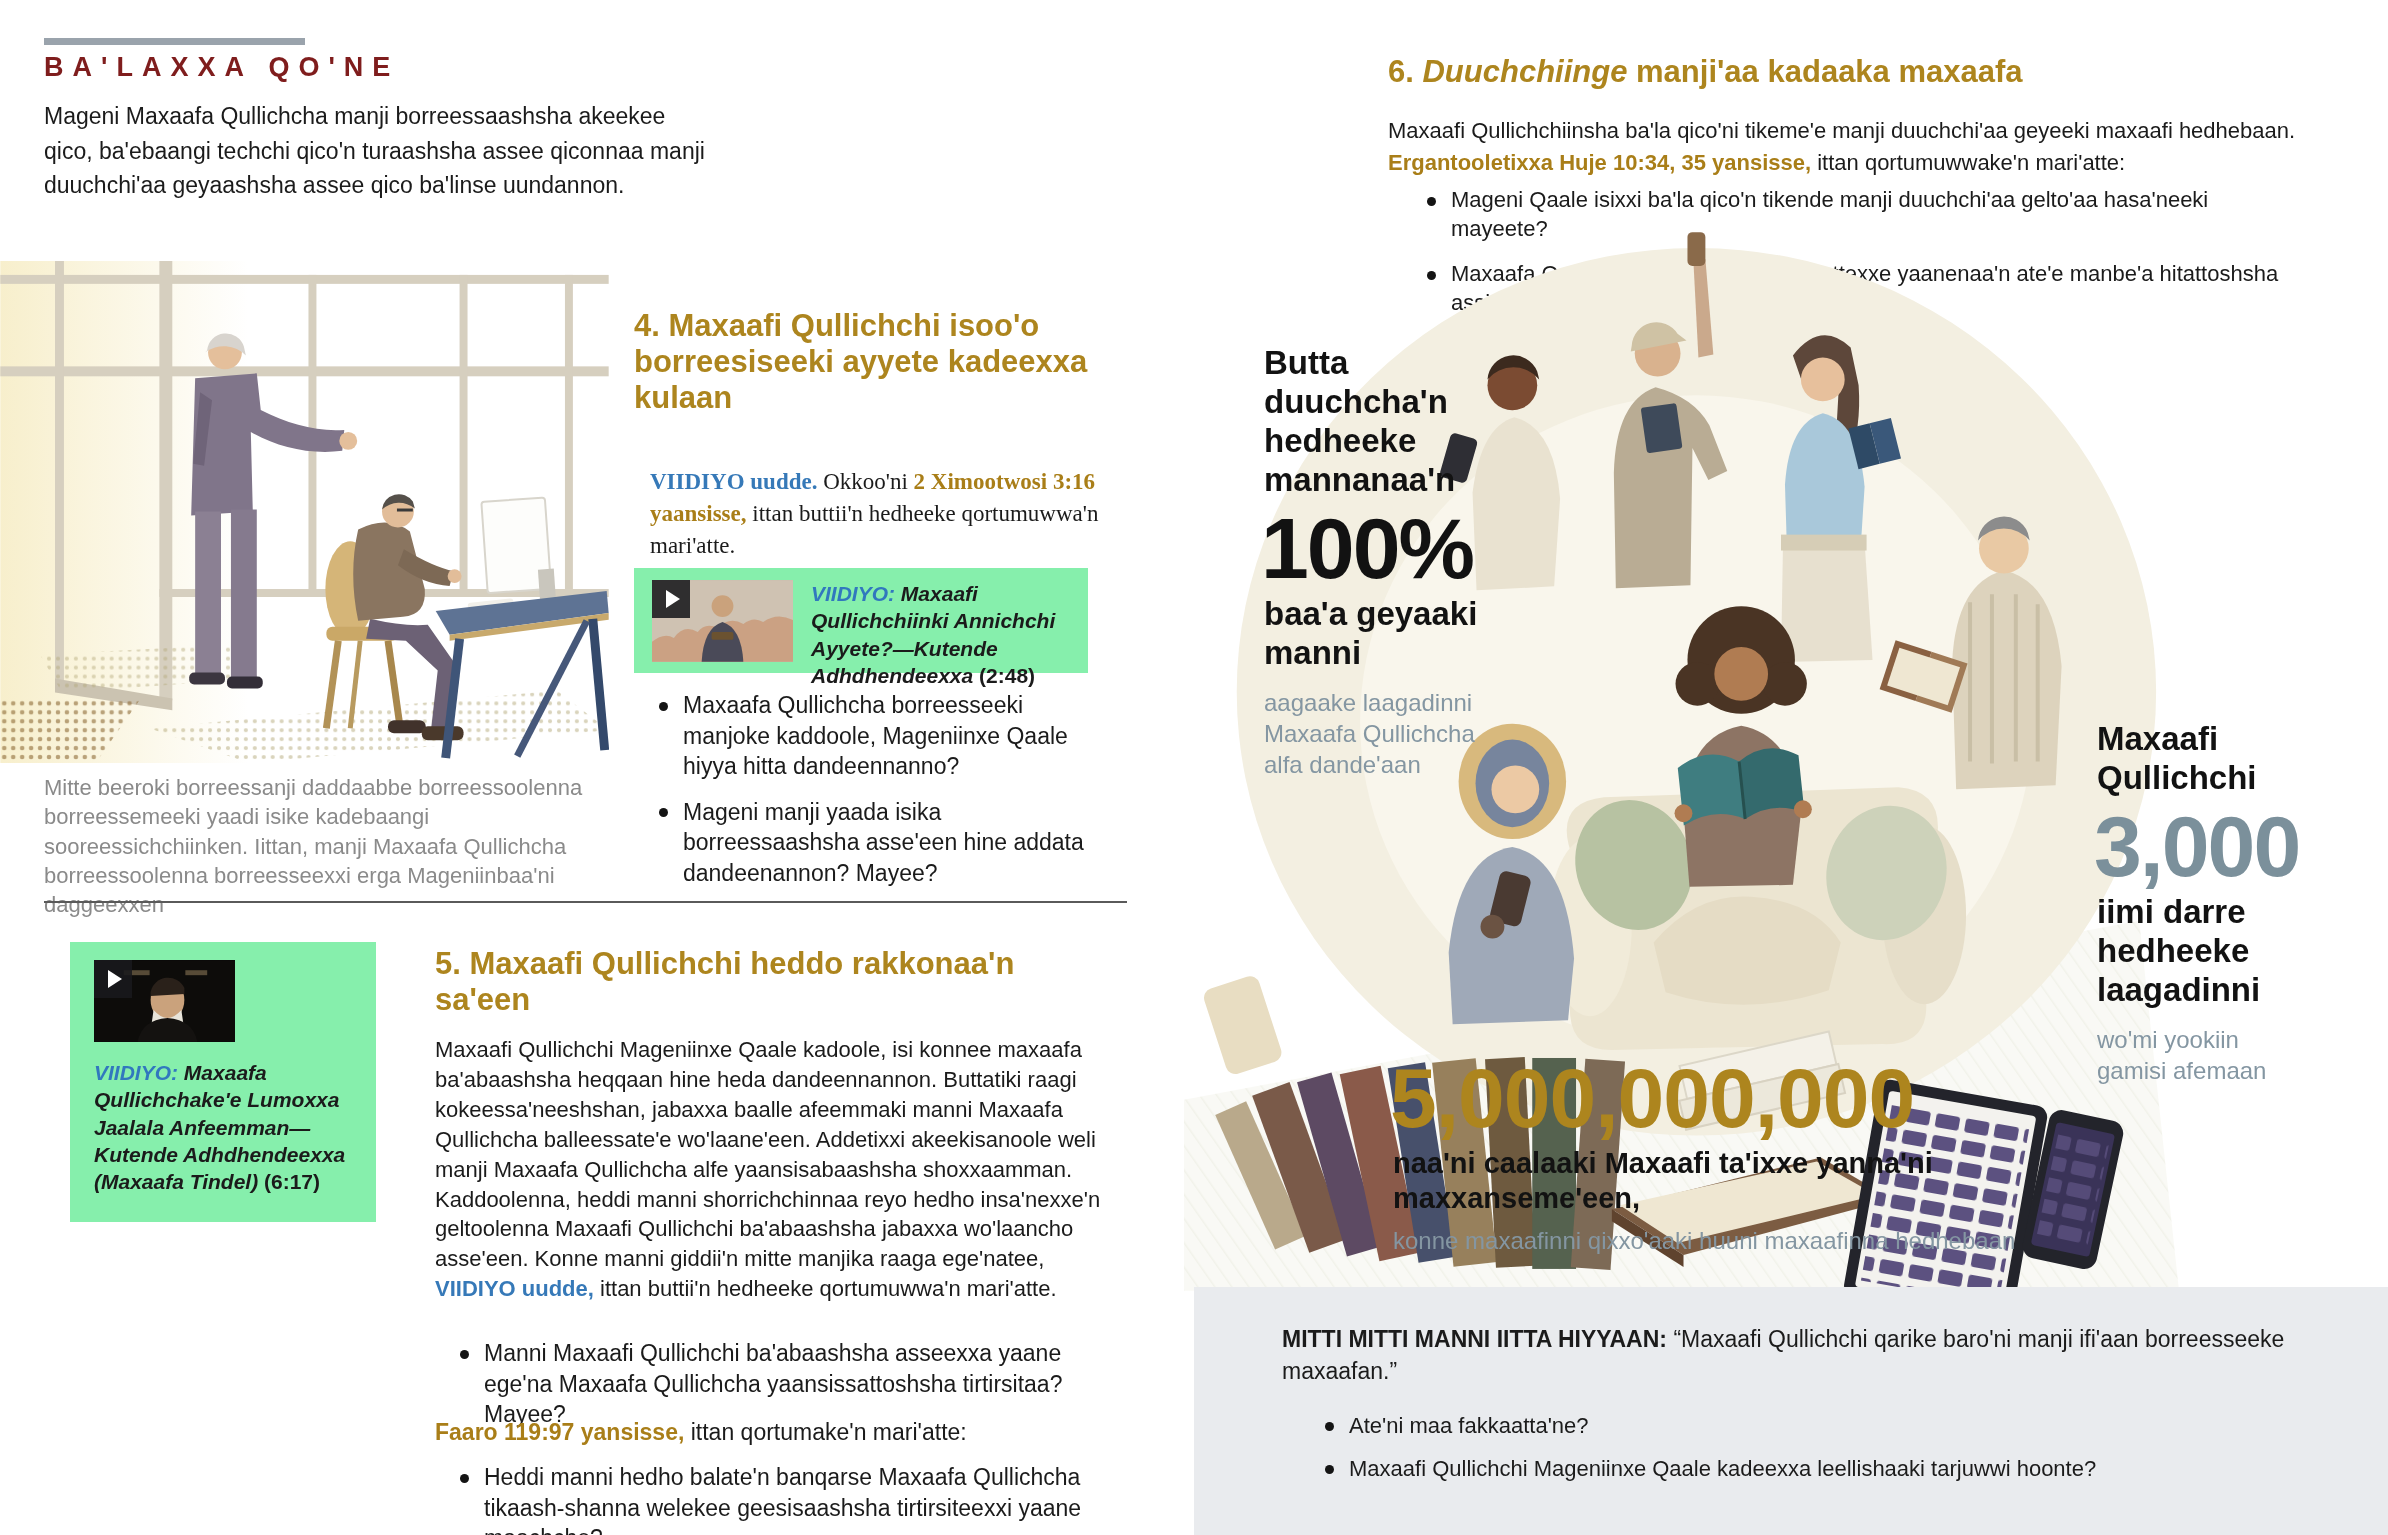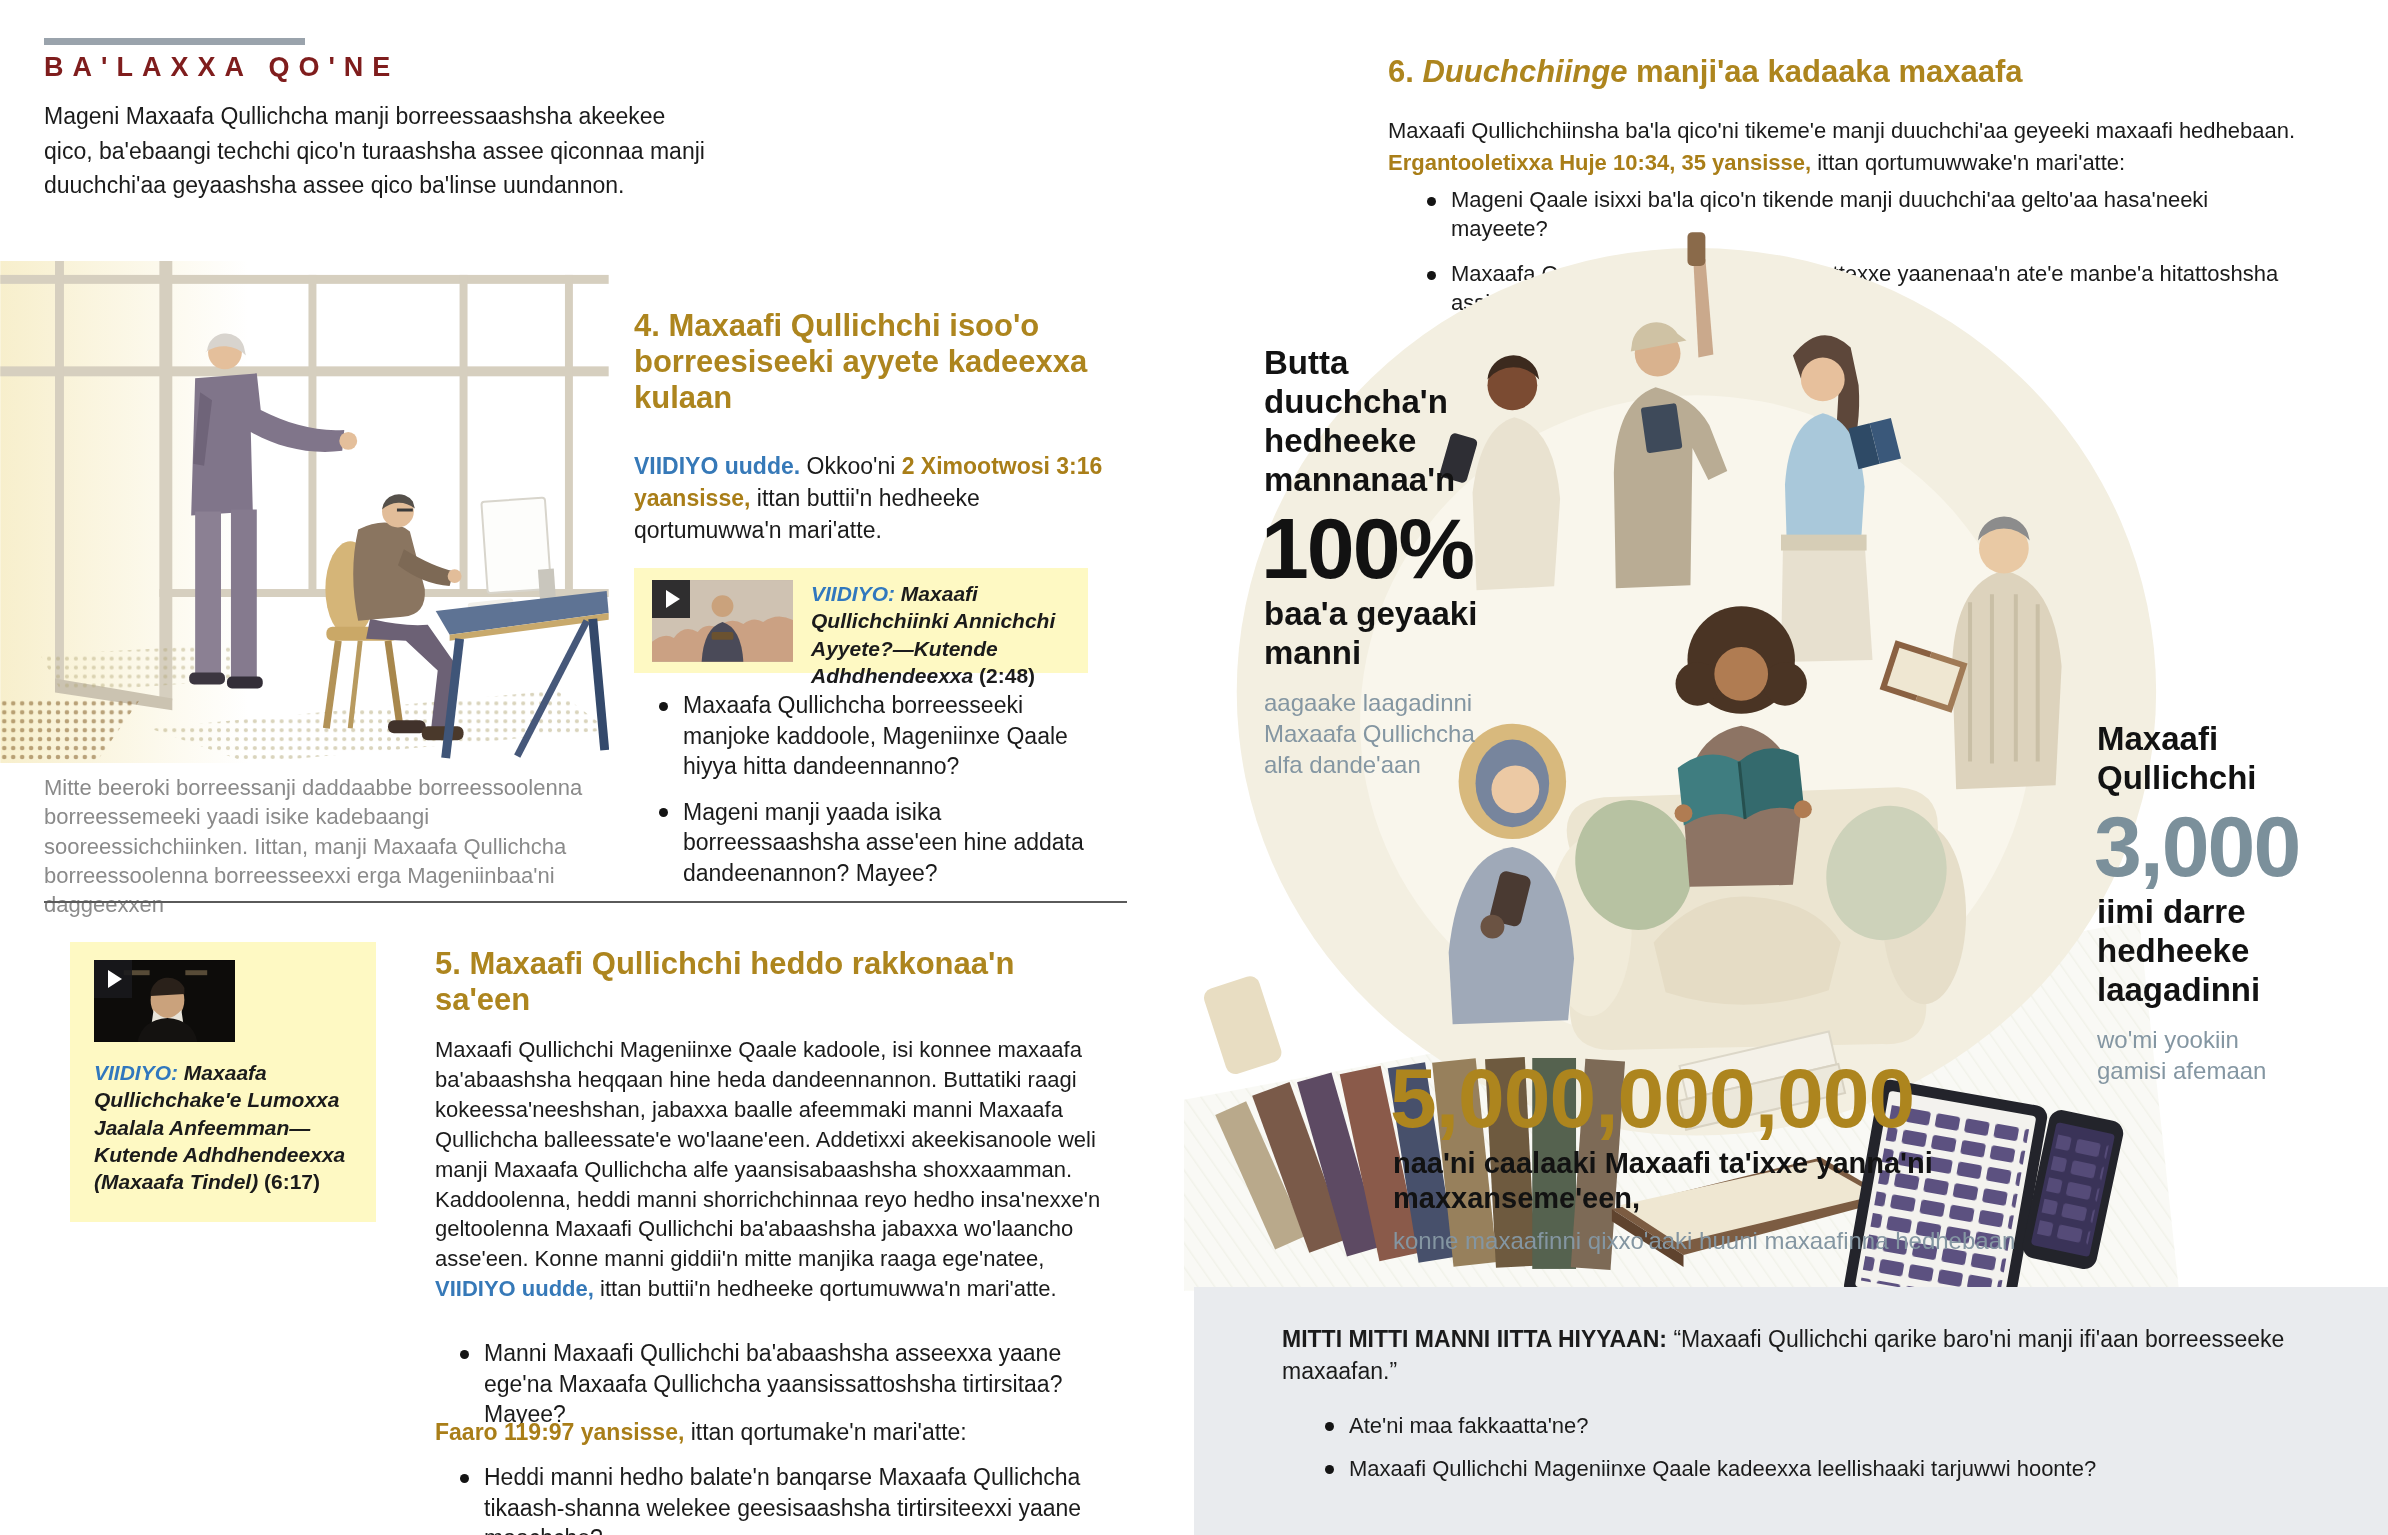--- a/index.html
+++ b/index.html
@@ -8,21 +8,21 @@
   .abs{position:absolute;}
   
   .kicker-bar{left:44px;top:38px;width:261px;height:7px;background:#9aa3ac;}
   .kicker{left:44px;top:52px;font-size:27px;font-weight:bold;letter-spacing:9px;color:#7f1d1d;}
   .intro{left:44px;top:99px;width:665px;font-size:23px;line-height:1.5;}
   .h-gold{color:#ad851e;font-weight:bold;font-size:31px;line-height:1.16;}
   #s4-heading{left:634px;top:308px;width:473px;}
   #s4-lead{left:634px;top:450px;width:478px;font-size:23px;line-height:1.4;}
   .link-blue{color:#3679b8;font-weight:bold;cursor:pointer;}
   .ref-gold{color:#a97e18;font-weight:bold;cursor:pointer;text-align:right;}
-  .video-box{background:#fef9c3;}
+  .video-box{background:#86efac;}
   #s4-video{left:634px;top:568px;width:454px;height:105px;}
   .thumb{position:absolute;overflow:hidden;background:#cbbdab;}
   #s4-thumb{left:18px;top:12px;width:141px;height:82px;}
   .play{position:absolute;left:0;top:0;width:38px;height:38px;background:rgba(25,25,28,.88);
         display:flex;align-items:center;justify-content:center;}
   .play i{display:block;width:0;height:0;border-left:14px solid #fff;border-top:9px solid transparent;border-bottom:9px solid transparent;margin-left:4px;}
   .vid-text{position:absolute;font-size:21px;line-height:1.3;font-weight:bold;font-style:italic;}
   #s4-vidtext{left:177px;top:12px;width:267px;}
   .vid-label{color:#3178be;}
   .vid-dur{font-style:normal;}
@@ -258,21 +258,21 @@
     <rect x="8" y="13" width="60" height="126" rx="4" fill="#3a3358"></rect>
     <rect x="12" y="20" width="52" height="110" fill="url(#appgrid)" opacity=".8"></rect>
   </g>
 </svg>
 
 <div class="abs kicker-bar"></div>
 <div class="abs kicker">BA'LAXXA QO'NE</div>
 <div class="abs intro">Mageni Maxaafa Qullichcha manji borreessaashsha akeekee qico, ba'ebaangi techchi qico'n turaashsha assee qiconnaa manji duuchchi'aa geyaashsha assee qico ba'linse uundannon.</div>
 
 <h2 class="abs h-gold" id="s4-heading" style="margin:0;">4. Maxaafi Qullichchi isoo'o borreesiseeki ayyete kadeexxa kulaan</h2>
-<p class="abs" id="s4-lead" style="margin:0;">
+<p class="abs" id="s4-lead" style="margin:16px;font-family:Liberation Serif, serif;">
   <span class="link-blue">VIIDIYO uudde.</span><span> Okkoo'ni </span><span class="ref-gold">2 Ximootwosi 3:16 yaansisse,</span><span> ittan buttii'n hedheeke qortumuwwa'n mari'atte.</span>
 </p>
 
 <div class="abs video-box" id="s4-video">
   <div class="thumb" id="s4-thumb">
     <svg viewBox="0 0 142 82" width="141" height="82">
       <rect width="142" height="82" fill="#cfc2b2"></rect>
       <path d="M0,62 q12,-10 22,-4 q10,-14 24,-6 q8,-10 20,-4 q12,-12 26,-4 q10,-8 20,-2 q14,-10 30,-2 l0,42 -142,0 Z" fill="#c9875c" opacity=".55"></path>
       <circle cx="71" cy="26" r="11" fill="#caa27c"></circle>
       <path d="M50,82 q2,-34 21,-40 q19,6 21,40 Z" fill="#4a4a58"></path>

